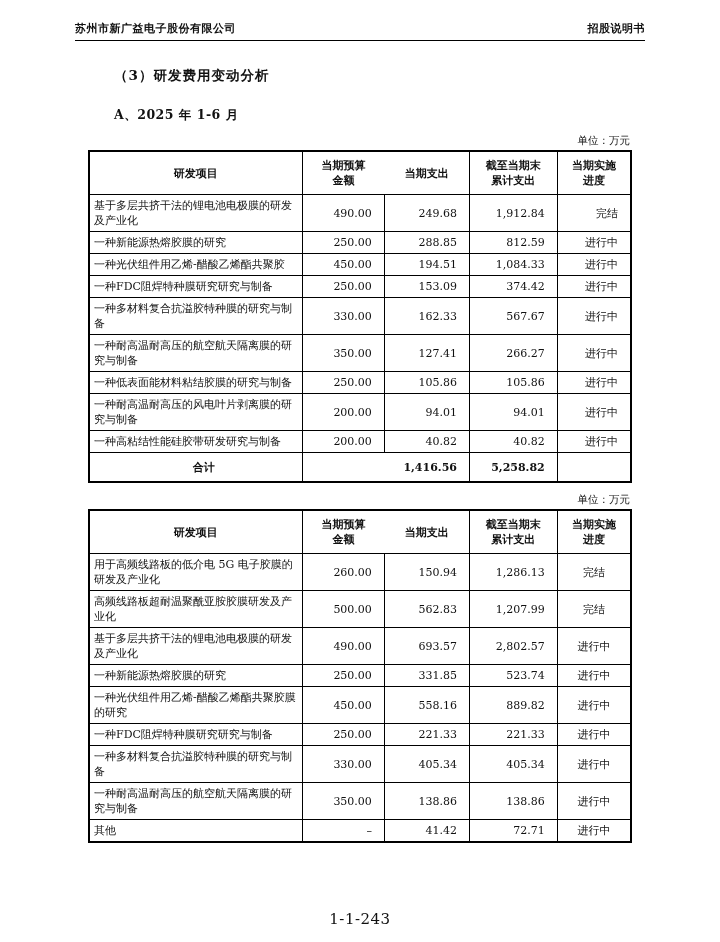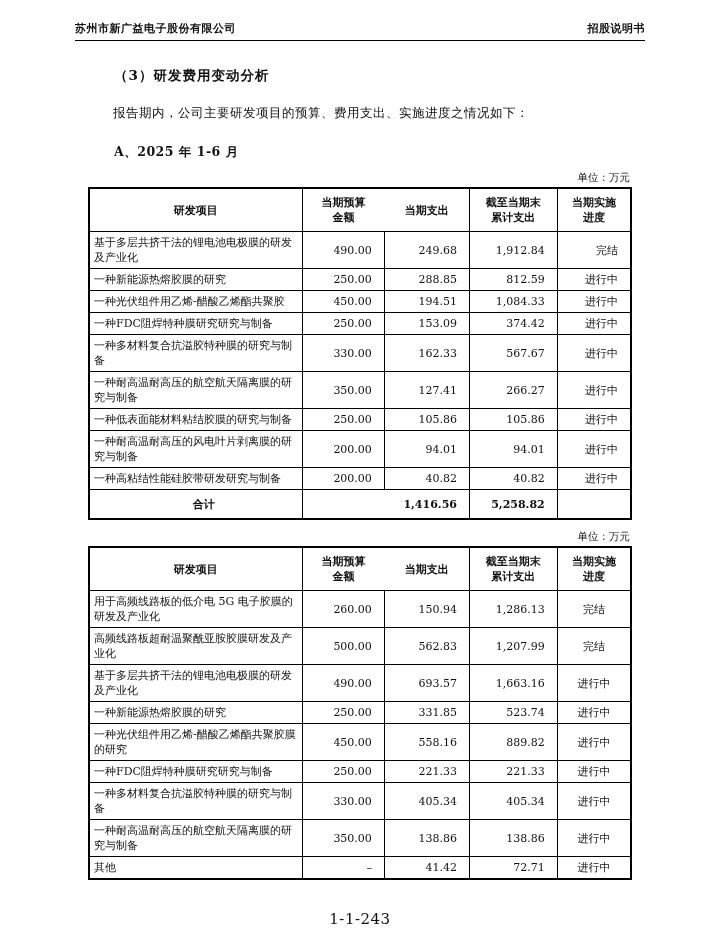--- a/index.html
+++ b/index.html
@@ -47,21 +47,20 @@
 <div class="page">
 
   <div class="doc-header">
     <span>苏州市新广益电子股份有限公司</span>
     <span>招股说明书</span>
   </div>
   <div class="header-rule"></div>
 
   <main>
     <div class="sec-heading">（3）研发费用变动分析</div>
-    <p class="intro">报告期内，公司主要研发项目的预算、费用支出、实施进度之情况如下：</p>
 
     <div class="part-title">A、2025 年 1-6 月</div>
     <div class="unit-label">单位：万元</div>
 
     <table class="t-a">
       <colgroup>
         <col class="c-project">
           <col class="c-budget">
           <col class="c-spend">
           <col class="c-cumulative">
@@ -188,21 +187,21 @@
     <td class="project">高频线路板超耐温聚酰亚胺胶膜研发及产业化</td>
     <td class="num">500.00</td>
     <td class="num">562.83</td>
     <td class="num">1,207.99</td>
     <td class="status">完结</td>
   </tr>
           <tr>
     <td class="project">基于多层共挤干法的锂电池电极膜的研发及产业化</td>
     <td class="num">490.00</td>
     <td class="num">693.57</td>
-    <td class="num">1,663.16</td>
+    <td class="num">2,802.57</td>
     <td class="status">进行中</td>
   </tr>
           <tr>
     <td class="project">一种新能源热熔胶膜的研究</td>
     <td class="num">250.00</td>
     <td class="num">331.85</td>
     <td class="num">523.74</td>
     <td class="status">进行中</td>
   </tr>
           <tr>

